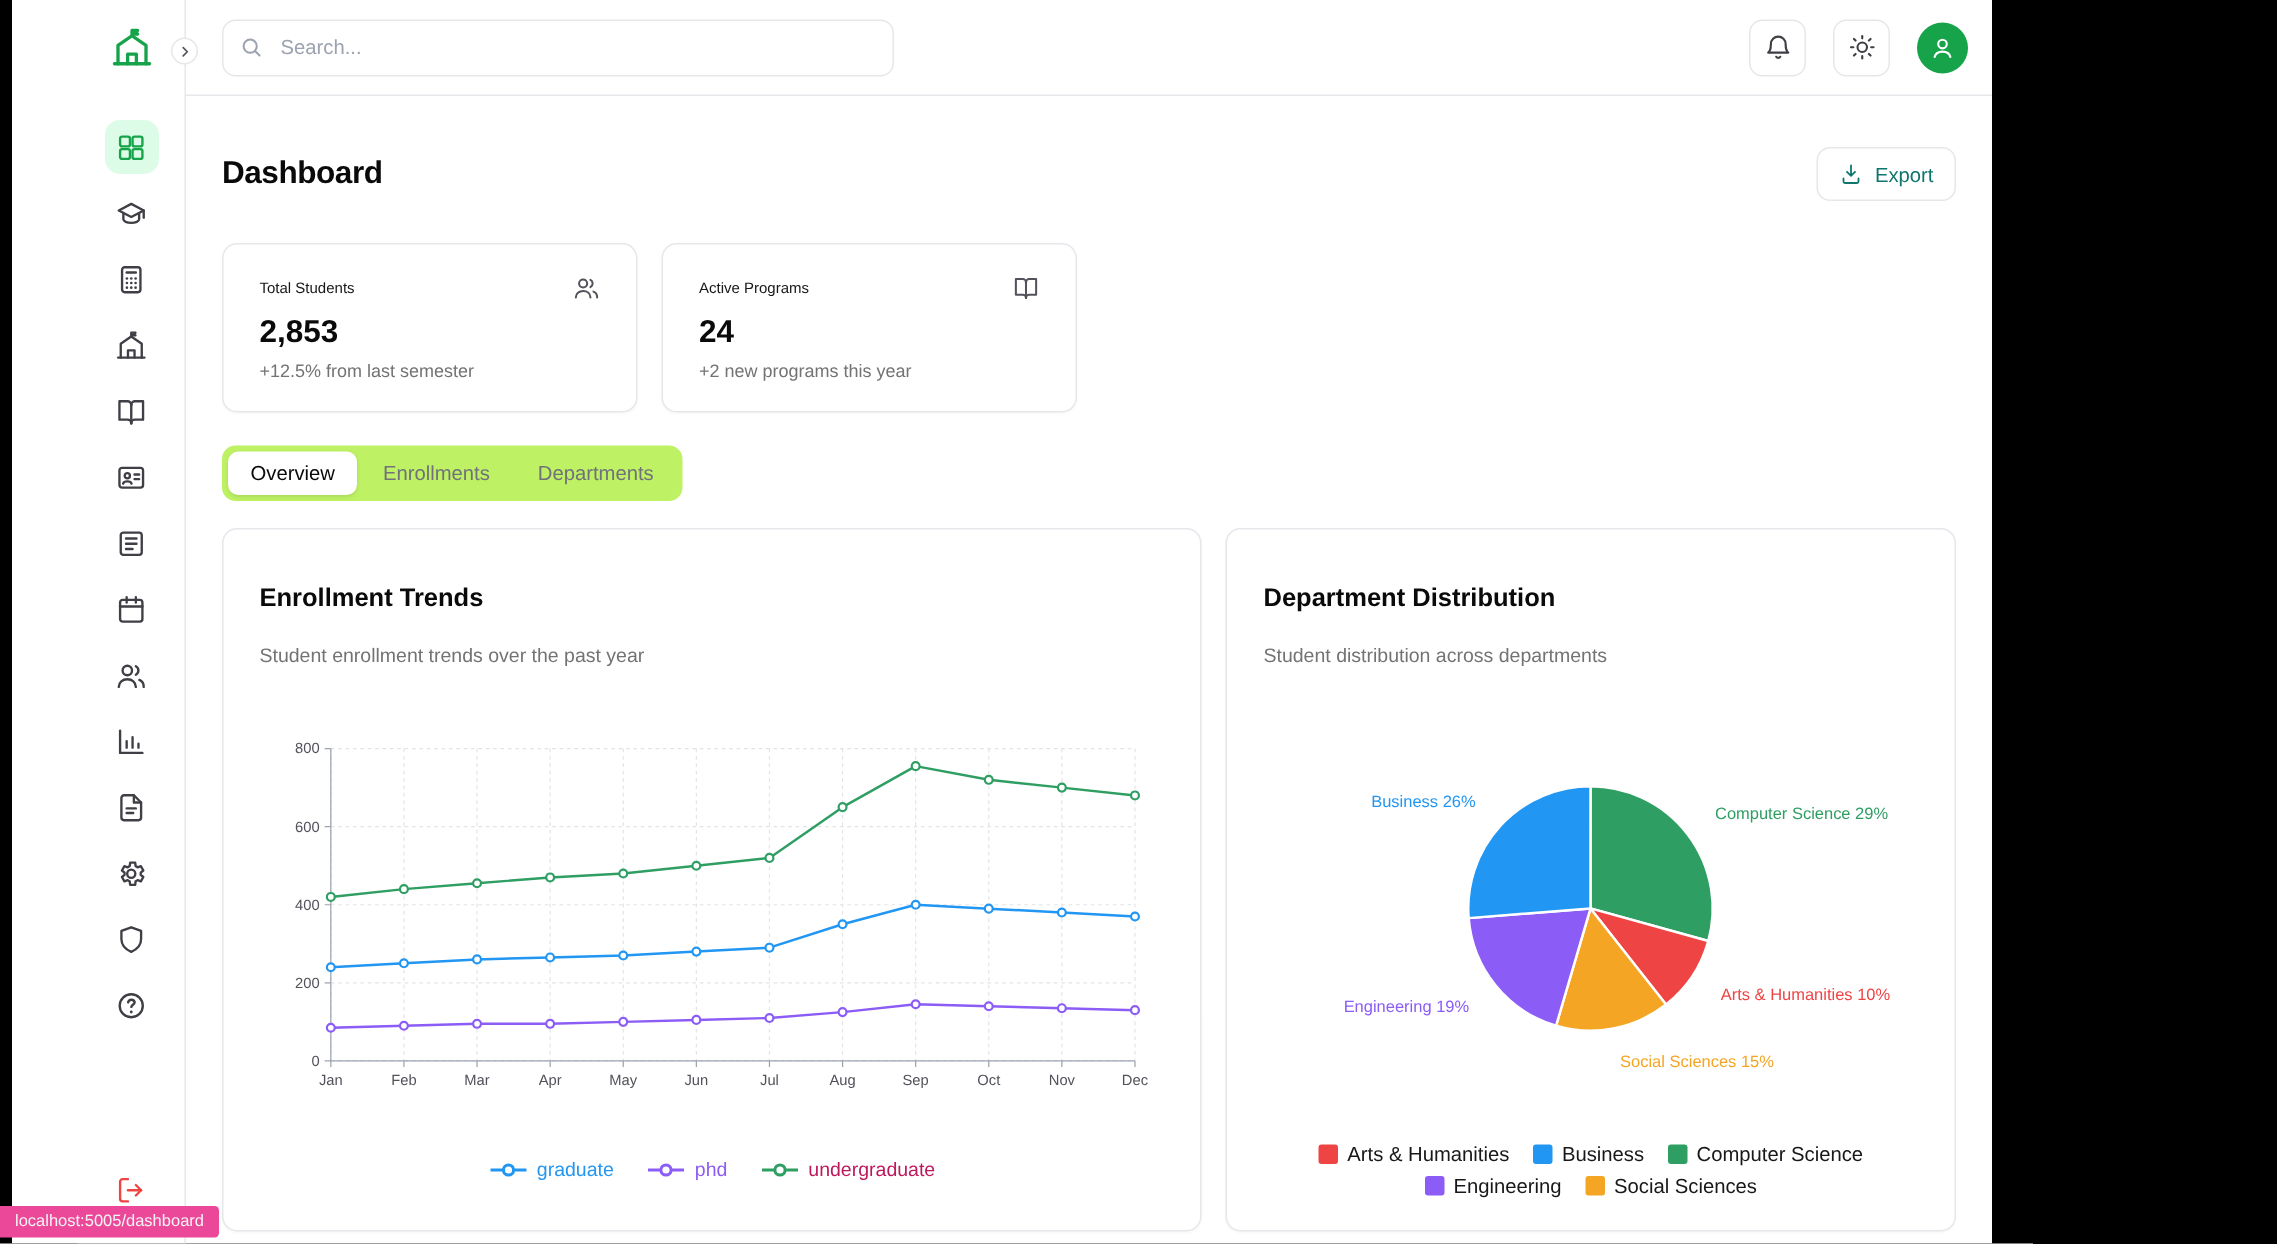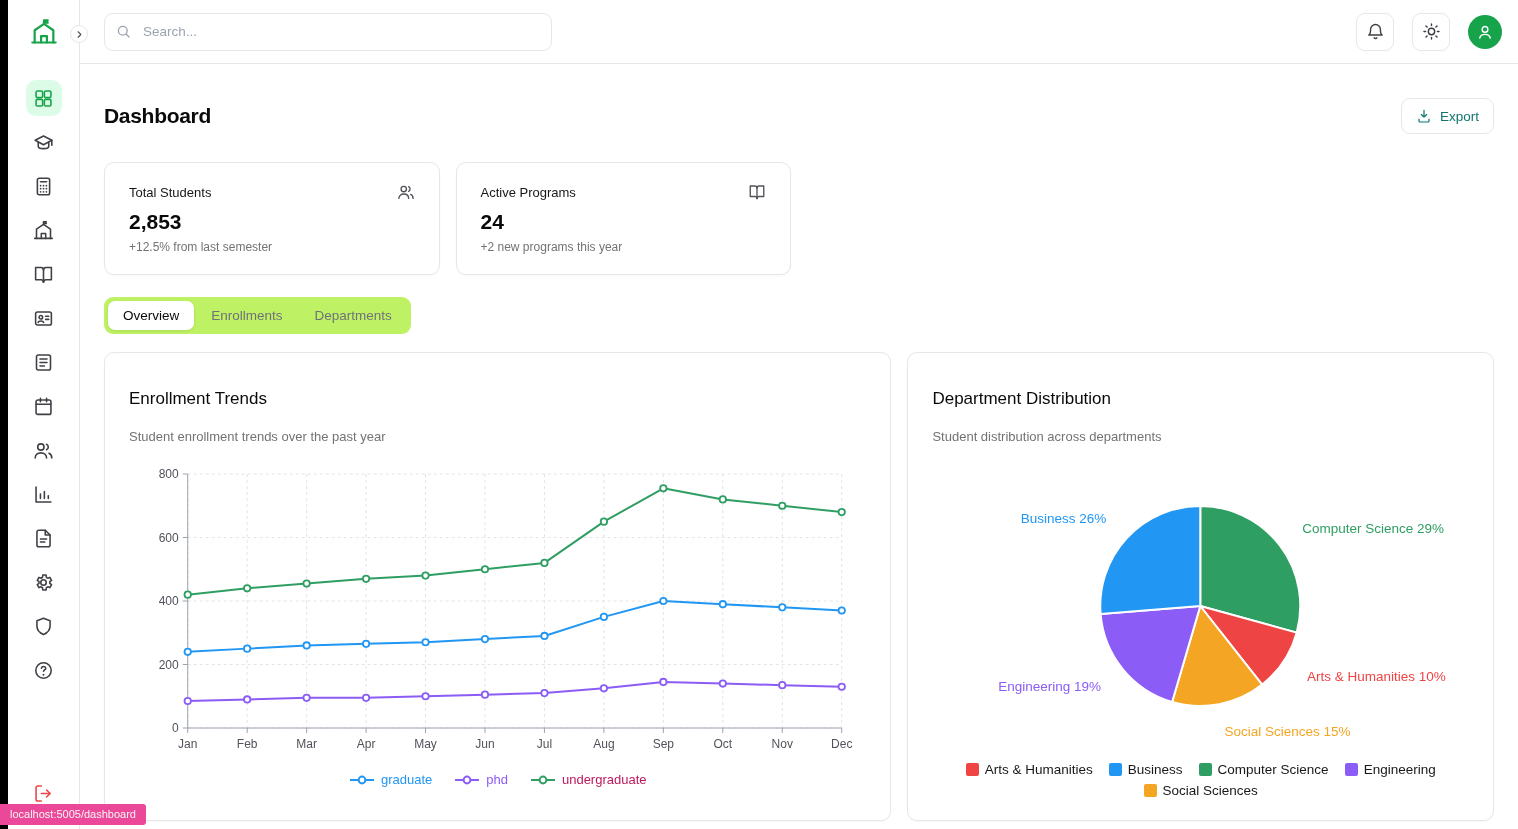--- a/index.html
+++ b/index.html
@@ -4,21 +4,21 @@
 <style>
   * { box-sizing: border-box; }
   html,body { margin:0; padding:0; }
   body {
     width:1518px; height:829px;
     background:#000;
     font-family:"Liberation Sans", sans-serif;
     overflow:hidden;
     position:relative;
   }
-  .app { margin-left:8px; width:1510px; height:829px; background:#fff; display:flex; }
+  .app { margin-left:8px; width:1320px; height:829px; background:#fff; display:flex;padding-left:44px; }
 
   
   .sidebar {
     width:72px; border-right:1px solid #e5e7eb;
     display:flex; flex-direction:column; align-items:center;
     position:relative; background:#fff; flex-shrink:0;
   }
   .sidebar-logo { height:64px; display:flex; align-items:center; justify-content:center; width:100%; color:#16a34a; }
   .collapse-btn {
     position:absolute; right:-9px; top:25px; width:18px; height:18px; border-radius:50%;
@@ -64,37 +64,37 @@
   .export-btn {
     display:flex; align-items:center; gap:8px; border:1px solid #e5e7eb; background:#fff;
     border-radius:9px; padding:9px 14px; font-size:13.5px; font-weight:500; color:#0f766e;
     cursor:pointer; font-family:inherit;
   }
 
   
   .stats-row { display:grid; grid-template-columns:repeat(4,1fr); gap:16px; margin-bottom:22px; }
   .stat-card { border:1px solid #e5e7eb; border-radius:10px; background:#fff; padding:20px 24px; box-shadow:0 1px 2px rgba(0,0,0,.03); }
   .stat-top { display:flex; justify-content:space-between; align-items:center; }
-  .stat-title { font-size:13px; font-weight:500; color:#171717; }
+  .stat-title { font-size:10px; font-weight:500; color:#171717; }
   .stat-icon { color:#52525b; }
   .stat-value { font-size:21px; font-weight:700; color:#0a0a0a; margin-top:9px; }
   .stat-sub { font-size:12px; color:#737373; margin-top:6px; }
 
   
   .tabs { display:inline-flex; background:#bef264; border-radius:9px; padding:4px; gap:2px; width:fit-content; margin-bottom:18px; }
   .tab {
     padding:7px 15px; font-size:13.5px; font-weight:500; color:#71717a; border-radius:7px;
     cursor:pointer; background:transparent; border:none; font-family:inherit;
   }
   .tab.active { background:#fff; color:#0a0a0a; box-shadow:0 1px 3px rgba(0,0,0,.1); }
 
   
   .charts-row { display:grid; grid-template-columns:784fr 584fr; gap:16px; flex:1; min-height:0; }
   .chart-card { border:1px solid #e5e7eb; border-radius:10px; background:#fff; padding:22px 24px; display:flex; flex-direction:column; box-shadow:0 1px 2px rgba(0,0,0,.03); min-width:0; }
-  .chart-title { font-size:17px; font-weight:400; color:#0a0a0a; }
+  .chart-title { font-size:17px; font-weight:700; color:#0a0a0a; }
   .chart-subtitle { font-size:13px; color:#737373; margin-top:6px; }
   .line-chart-svg { width:100%; height:302px; margin-top:18px; }
   .pie-svg { width:100%; height:308px; margin-top:6px; }
   svg text { font-family:"Liberation Sans", sans-serif; }
   .tick { font-size:12px; fill:#52525b; }
   .pie-label { font-size:13.5px; font-weight:500; }
   .legend-row { display:flex; justify-content:center; align-items:center; gap:22px; margin-top:8px; font-size:13px; }
   .legend-item { display:flex; align-items:center; gap:6px; cursor:pointer; }
   .pie-legend { display:flex; flex-wrap:wrap; justify-content:center; gap:6px 16px; font-size:13.5px; color:#18181b; margin-top:4px; }
   .pie-legend-item { display:flex; align-items:center; gap:6px; cursor:pointer; }

